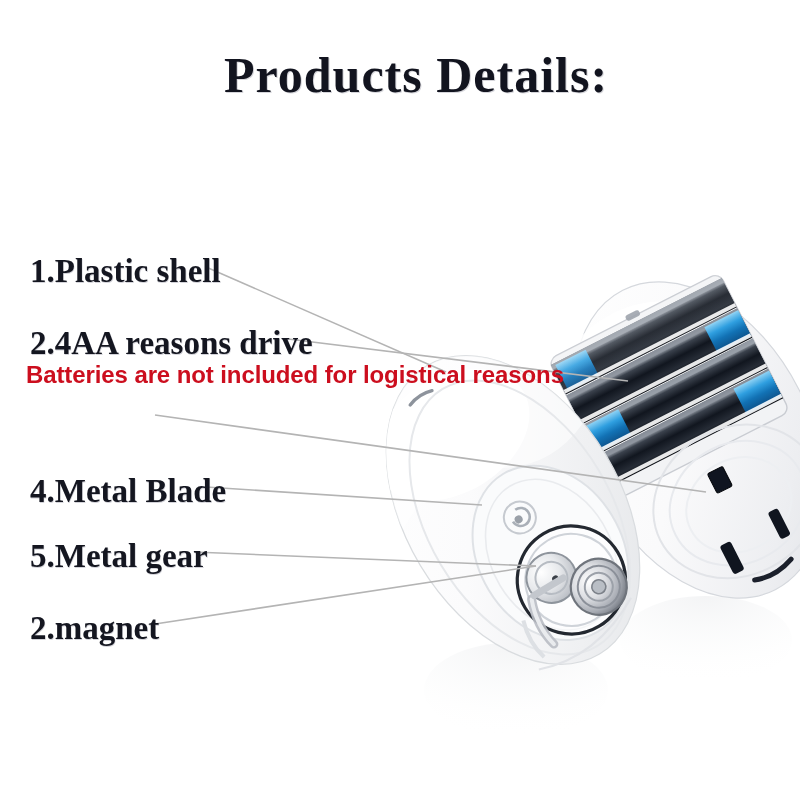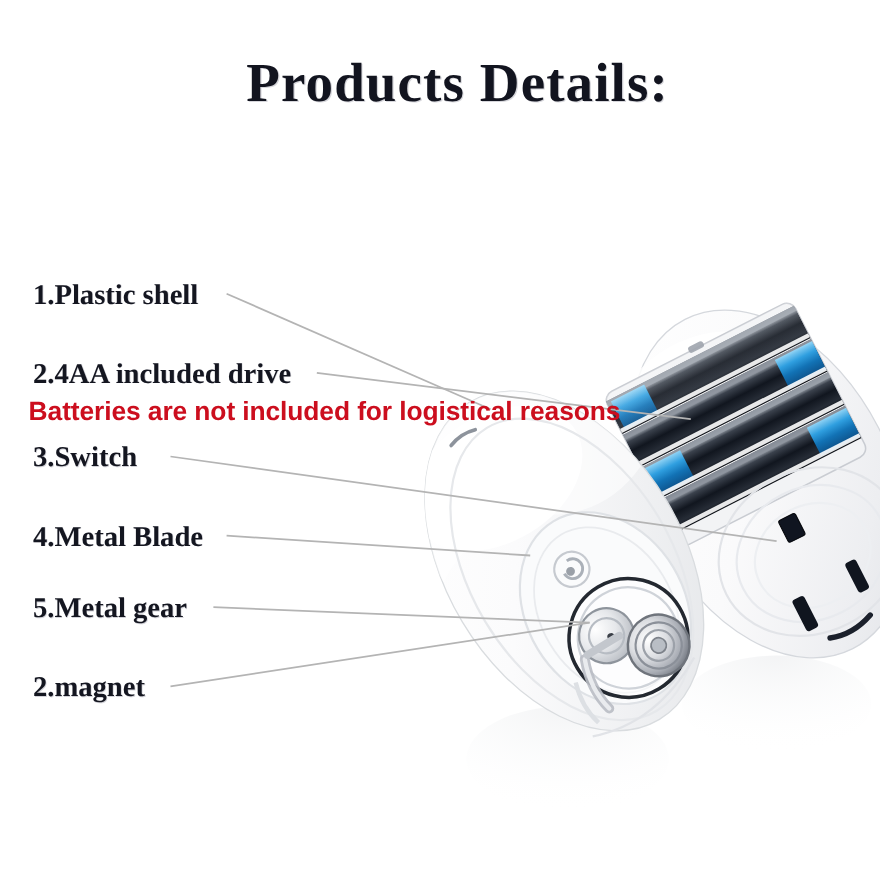--- a/index.html
+++ b/index.html
@@ -23,21 +23,21 @@
     letter-spacing:1px;
     color:#12141f;
     text-shadow:1px 1px 0 rgba(120,120,135,.30);
   }
 
   
   .label{
     position:absolute;
     font-family:"Liberation Serif",serif;
     font-weight:bold;
-    font-size:26px;
+    font-size:33px;
     color:#141620;
     white-space:nowrap;
     text-shadow:0.6px 0.6px 0 rgba(130,130,145,.35);
   }
   .note{
     position:absolute;
     font-family:"Liberation Sans",sans-serif;
     font-weight:bold;
     font-size:24px;
     letter-spacing:-0.1px;
@@ -242,20 +242,19 @@
       <line class="leader" x1="139" y1="415" x2="690" y2="492"></line>
       <line class="leader" x1="190" y1="487" x2="466" y2="505"></line>
       <line class="leader" x1="178" y1="552" x2="520" y2="566"></line>
       <line class="leader" x1="139" y1="624" x2="520" y2="566"></line>
     </g>
   </svg>
 
   <div class="title">Products Details:</div>
 
   <div class="label" style="left:14px;top:253px;">1.Plastic shell</div>
-  <div class="label" style="left:14px;top:325px;">2.4AA included drive</div>
+  <div class="label" style="left:14px;top:325px;">2.4AA reasons drive</div>
   <div class="note" style="left:10px;top:361px;">Batteries are not included for logistical reasons</div>
-  <div class="label" style="left:14px;top:401px;">3.Switch</div>
   <div class="label" style="left:14px;top:473px;text-align:right;">4.Metal Blade</div>
   <div class="label" style="left:14px;top:538px;text-align:right;">5.Metal gear</div>
   <div class="label" style="left:14px;top:610px;">2.magnet</div>
 
 </div>
 
 </body></html>

